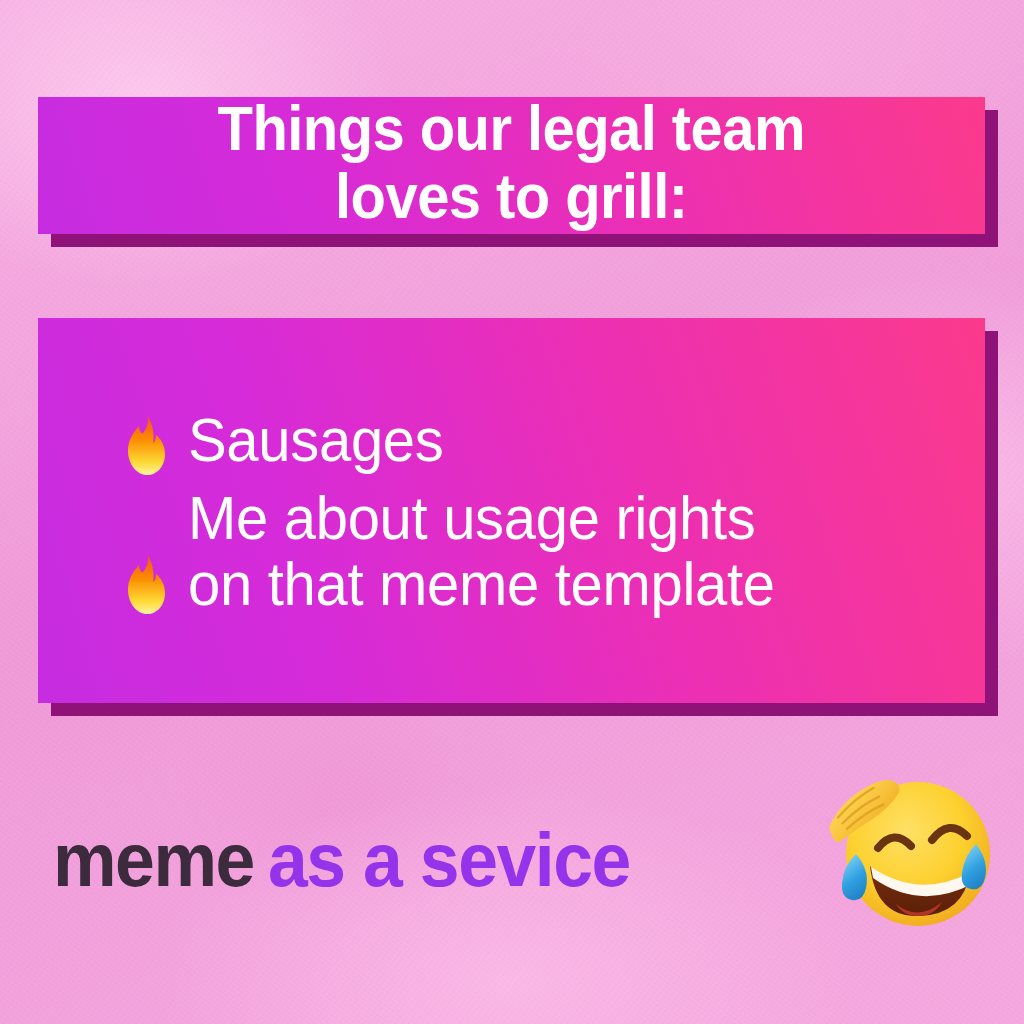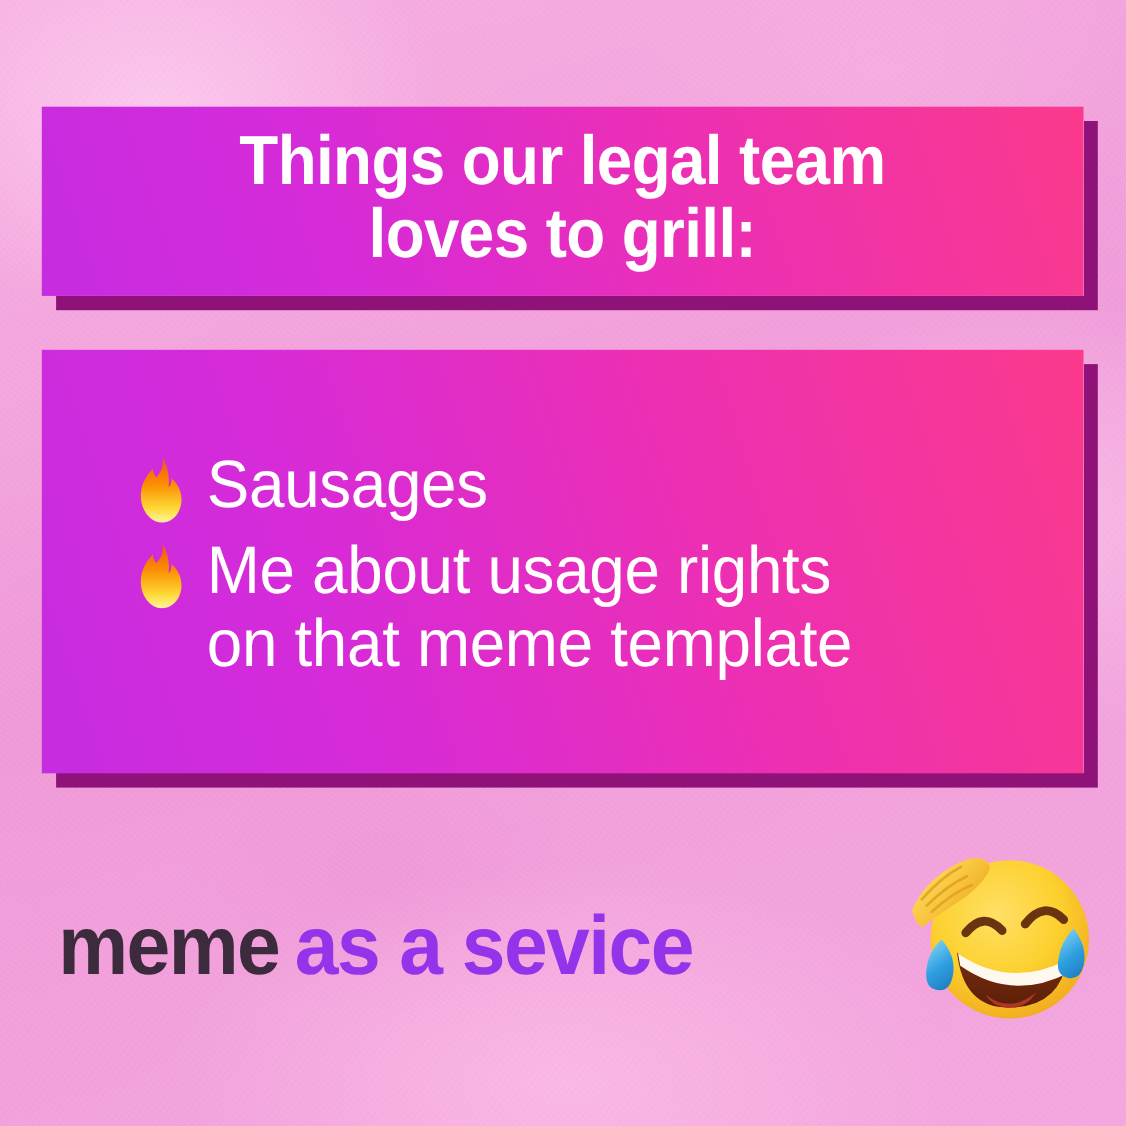--- a/index.html
+++ b/index.html
@@ -48,21 +48,21 @@
     position: absolute;
     box-sizing: border-box;
     background-image: linear-gradient(72deg, #c62ce0 0%, #d62bd9 28%, #ec2fb4 62%, #fb3a8c 100%);
     box-shadow: 13px 13px 0 0 #8e1277;
   }
 
   #title-card {
     left: 38px;
     top: 97px;
     width: 947px;
-    height: 172px;
+    height: 137px;
     display: flex;
     align-items: center;
     justify-content: center;
     padding: 4px 26px 10px 26px;
   }
 
   #title-text {
     color: #ffffff;
     font-family: "Liberation Sans Narrow", "Liberation Sans", sans-serif;
     font-weight: 700;
@@ -83,21 +83,21 @@
     display: flex;
     flex-direction: column;
     justify-content: center;
   }
 
   .list-item {
     display: flex;
     align-items: flex-start;
     margin-bottom: 8px;
   }
-  .list-item:last-child { margin-bottom: 0; }
+  .list-item:last-child { margin-bottom: 0; align-items: flex-end; }
 
   .flame-icon {
     flex: 0 0 auto;
     width: 48px;
     height: 64px;
     margin-right: 18px;
     margin-top: 6px;
   }
 
   .item-label {

